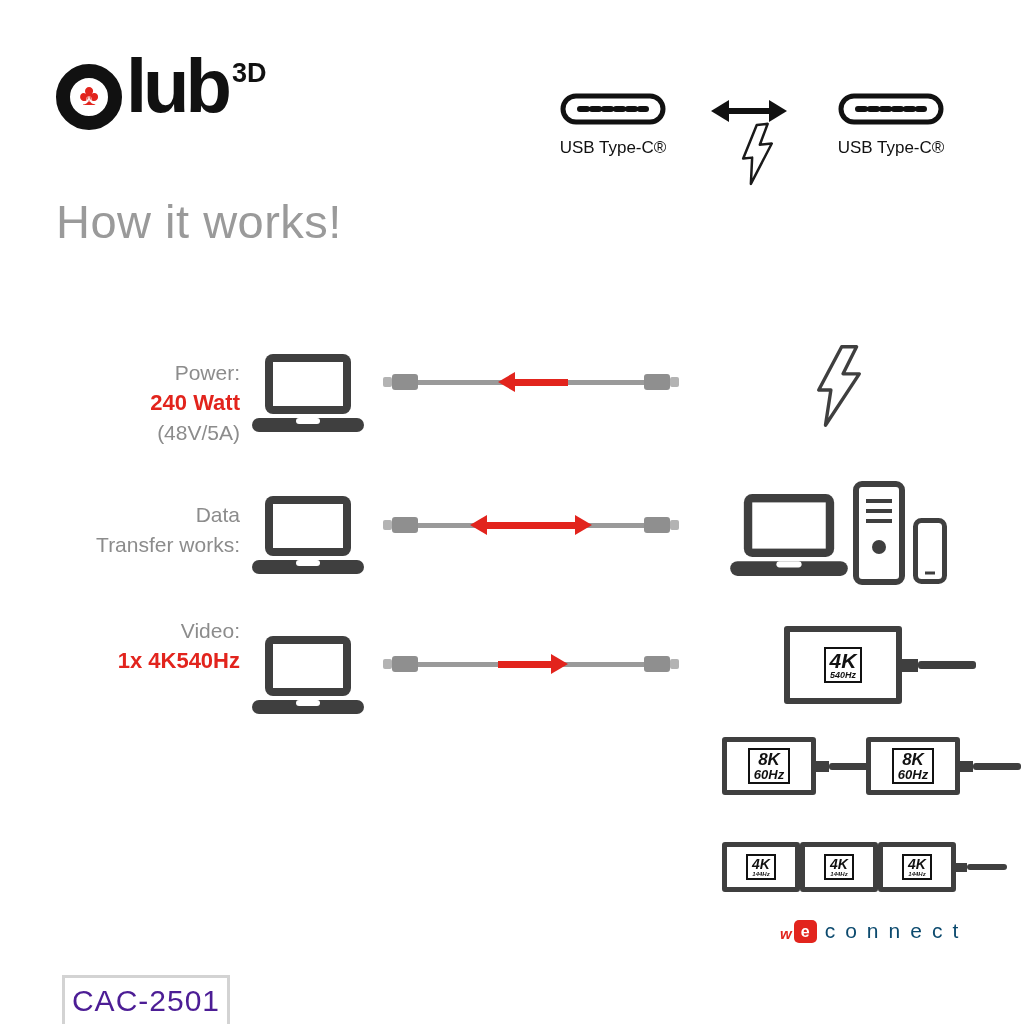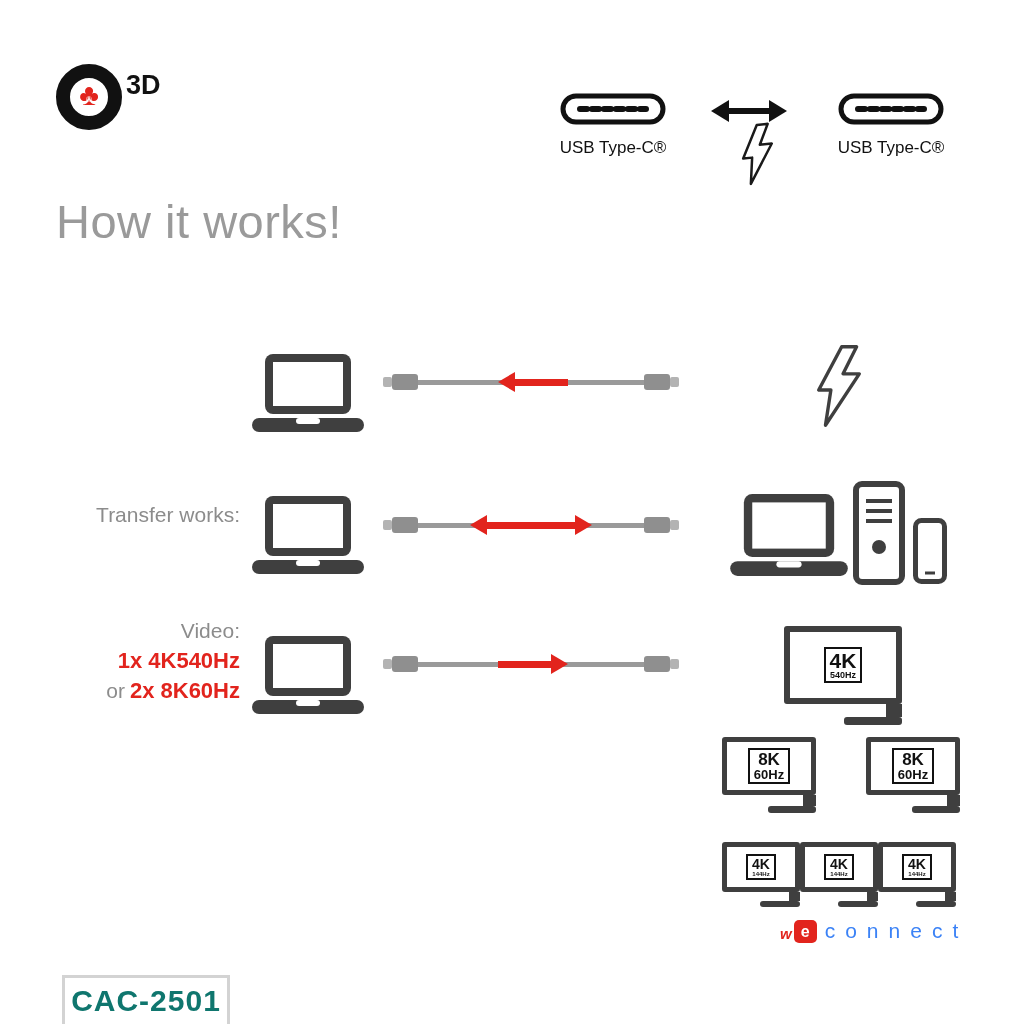--- a/index.html
+++ b/index.html
@@ -11,21 +11,21 @@
   html,body{margin:0;padding:0;background:#fff;}
   body{font-family:"Liberation Sans",sans-serif;}
   #canvas{position:relative;width:1024px;height:1024px;background:#fff;overflow:hidden;}
 
   
   .logo{position:absolute;left:56px;top:50px;display:flex;align-items:flex-start;}
   .logo-c{width:66px;height:66px;border:14px solid #111;border-radius:50%;box-sizing:border-box;position:relative;margin-top:14px;}
   .clover{position:absolute;left:50%;top:50%;transform:translate(-50%,-56%);font-size:30px;color:var(--accent-red);line-height:1;}
   .clover-reg{position:absolute;left:50%;top:56%;transform:translate(-50%,-50%);font-size:8px;color:#fff;font-weight:bold;z-index:2;}
   .logo-text{font-size:76px;font-weight:bold;color:#111;line-height:0.95;letter-spacing:-4px;margin-left:4px;}
-  .logo-sup{font-size:27px;font-weight:bold;color:#111;margin-left:4px;margin-top:20px;}
+  .logo-sup{font-size:27px;font-weight:bold;color:#111;margin-left:4px;margin-top:8px;}
 
   
   .usb-group{position:absolute;display:flex;flex-direction:column;align-items:center;gap:13px;width:110px;}
   #usb-left{left:558px;top:93px;}
   #usb-right{left:836px;top:93px;}
   .usb-label{font-size:17px;font-weight:normal;color:#111;white-space:nowrap;}
   #usb-mid{position:absolute;left:706px;top:97px;width:86px;display:flex;flex-direction:column;align-items:center;}
   #usb-mid .bolt-wrap{margin-top:-2px;margin-left:18px;transform:rotate(-6deg);}
 
   
@@ -54,21 +54,21 @@
   
   .red-arrow{position:absolute;display:flex;align-items:center;height:20px;}
   .red-arrow .shaft{height:7px;background:var(--accent-red);flex:1;}
   .tri-left{width:0;height:0;border-top:10px solid transparent;border-bottom:10px solid transparent;border-right:17px solid var(--accent-red);}
   .tri-right{width:0;height:0;border-top:10px solid transparent;border-bottom:10px solid transparent;border-left:17px solid var(--accent-red);}
   #arrow-power{left:498px;top:372px;width:70px;}
   #arrow-data{left:470px;top:515px;width:122px;}
   #arrow-video{left:498px;top:654px;width:70px;}
 
   
-  .monitor{position:absolute;display:flex;flex-direction:column;align-items:flex-end;}
+  .monitor{position:absolute;display:flex;flex-direction:row;align-items:center;font-style:italic;}
   .mon-screen{background:#fff;border:6px solid var(--icon-dark);border-radius:3px;box-sizing:border-box;display:flex;align-items:center;justify-content:center;}
   .mon-stand{background:var(--icon-dark);}
   .mon-base{background:var(--icon-dark);border-radius:3px;}
   .mon-lg .mon-screen{width:118px;height:78px;}
   .mon-lg .mon-stand{width:16px;height:13px;}
   .mon-lg .mon-base{width:58px;height:8px;}
   .mon-md .mon-screen{width:94px;height:58px;border-width:5px;}
   .mon-md .mon-stand{width:13px;height:11px;}
   .mon-md .mon-base{width:48px;height:7px;}
   .mon-sm .mon-screen{width:78px;height:50px;border-width:5px;}
@@ -80,36 +80,37 @@
   .mon-md .badge-top{font-size:17px;}
   .mon-md .badge-bottom{font-size:13px;}
   .mon-sm .badge-top{font-size:14px;}
   .mon-sm .badge-bottom{font-size:6px;}
 
   
   .weconnect{position:absolute;left:780px;top:919px;display:flex;align-items:flex-end;}
   .wc-w{color:var(--accent-red);font-size:15px;font-style:italic;font-weight:bold;margin-right:2px;margin-bottom:1px;}
   .wc-e-box{width:23px;height:23px;background:var(--accent-red);border-radius:5px;display:inline-flex;align-items:center;justify-content:center;}
   .wc-e{color:#fff;font-size:16px;font-weight:bold;line-height:1;}
-  .wc-rest{font-size:21px;color:#3b82f6;letter-spacing:10px;margin-left:8px;font-weight:500;}
+  .wc-rest{font-size:21px;color:#0c4a6e;letter-spacing:10px;margin-left:8px;font-weight:500;}
 
   
   .product-code{position:absolute;left:62px;top:975px;width:168px;height:49px;border:3px solid #d3d3d3;border-bottom:none;box-sizing:border-box;display:flex;align-items:center;justify-content:center;}
-  .product-code span{color:#0f766e;font-size:30px;letter-spacing:1px;font-weight:bold;}
+  .product-code span{color:#4c1d95;font-size:30px;letter-spacing:1px;}
 </style>
 </head>
 <body>
 
 <div id="canvas">
 
   <div class="logo">
     <span class="logo-c">
       <span class="clover">♣</span>
       <span class="clover-reg">®</span>
     </span>
+    <span class="logo-text">lub</span>
     <span class="logo-sup">3D</span>
   </div>
 
   <div class="usb-group" id="usb-left">
     <svg width="106" height="32" viewBox="0 0 106 32">
       <rect x="3" y="3" width="100" height="26" rx="13" fill="#fff" stroke="#111" stroke-width="5"></rect>
       <line x1="20" y1="16" x2="86" y2="16" stroke="#111" stroke-width="6" stroke-linecap="round" stroke-dasharray="7 5"></line>
     </svg>
     <div class="usb-label">USB Type-C®</div>
   </div>
@@ -130,20 +131,25 @@
   <div class="usb-group" id="usb-right">
     <svg width="106" height="32" viewBox="0 0 106 32">
       <rect x="3" y="3" width="100" height="26" rx="13" fill="#fff" stroke="#111" stroke-width="5"></rect>
       <line x1="20" y1="16" x2="86" y2="16" stroke="#111" stroke-width="6" stroke-linecap="round" stroke-dasharray="7 5"></line>
     </svg>
     <div class="usb-label">USB Type-C®</div>
   </div>
 
   <div class="title">How it works!</div>
 
+  <div class="row-labels" id="labels-power">
+    <div>Power:</div>
+    <div class="red-val">240 Watt</div>
+    <div>(48V/5A)</div>
+  </div>
 
   <div class="abs" style="left:252px;top:354px;">
     <svg width="112" height="80" viewBox="0 0 112 80">
       <rect x="13" y="0" width="86" height="60" rx="8" fill="#3f3f3f"></rect>
       <rect x="21" y="8" width="70" height="44" fill="#fff"></rect>
       <rect x="0" y="64" width="112" height="14" rx="7" fill="#3f3f3f"></rect>
       <rect x="44" y="64" width="24" height="6" rx="3" fill="#fff"></rect>
     </svg>
   </div>
 
@@ -159,20 +165,21 @@
       <span class="shaft"></span>
   </div>
 
   <div class="abs" style="left:816px;top:344px;">
     <svg width="46" height="84" viewBox="0 0 34 62">
       <polygon points="19,2 2,34 11,34 7,60 32,22 20,22 30,2" fill="#fff" stroke="#3f3f3f" stroke-width="2.5" stroke-linejoin="round"></polygon>
     </svg>
   </div>
 
   <div class="row-labels" id="labels-data">
+    <div>Data</div>
     <div>Transfer works:</div>
   </div>
 
   <div class="abs" style="left:252px;top:496px;">
     <svg width="112" height="80" viewBox="0 0 112 80">
       <rect x="13" y="0" width="86" height="60" rx="8" fill="#3f3f3f"></rect>
       <rect x="21" y="8" width="70" height="44" fill="#fff"></rect>
       <rect x="0" y="64" width="112" height="14" rx="7" fill="#3f3f3f"></rect>
       <rect x="44" y="64" width="24" height="6" rx="3" fill="#fff"></rect>
     </svg>
@@ -211,21 +218,20 @@
   <div class="abs" style="left:913px;top:518px;">
     <svg width="34" height="66" viewBox="0 0 34 66">
       <rect x="2.5" y="2.5" width="29" height="61" rx="6" fill="#fff" stroke="#3f3f3f" stroke-width="5"></rect>
       <line x1="12" y1="55" x2="22" y2="55" stroke="#3f3f3f" stroke-width="3"></line>
     </svg>
   </div>
 
   <div class="row-labels" id="labels-video">
     <div>Video:</div>
     <div class="red-val">1x 4K540Hz</div>
-    <div><span class="or-prefix">or</span><span class="red-val">2x 8K60Hz</span></div>
   </div>
 
   <div class="abs" style="left:252px;top:636px;">
     <svg width="112" height="80" viewBox="0 0 112 80">
       <rect x="13" y="0" width="86" height="60" rx="8" fill="#3f3f3f"></rect>
       <rect x="21" y="8" width="70" height="44" fill="#fff"></rect>
       <rect x="0" y="64" width="112" height="14" rx="7" fill="#3f3f3f"></rect>
       <rect x="44" y="64" width="24" height="6" rx="3" fill="#fff"></rect>
     </svg>
   </div>

